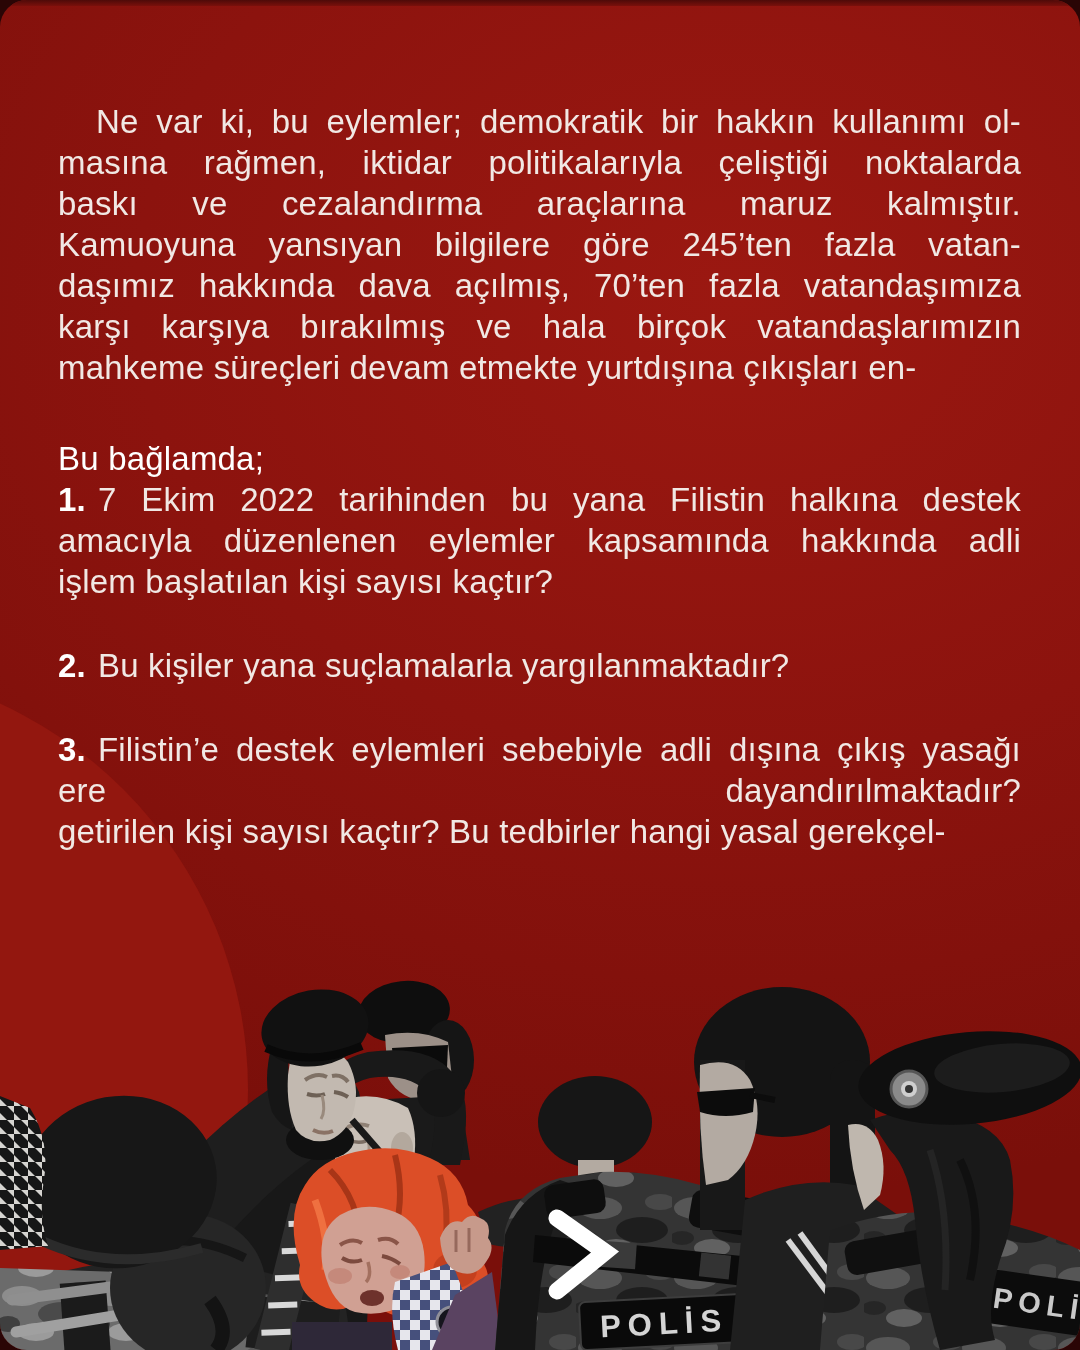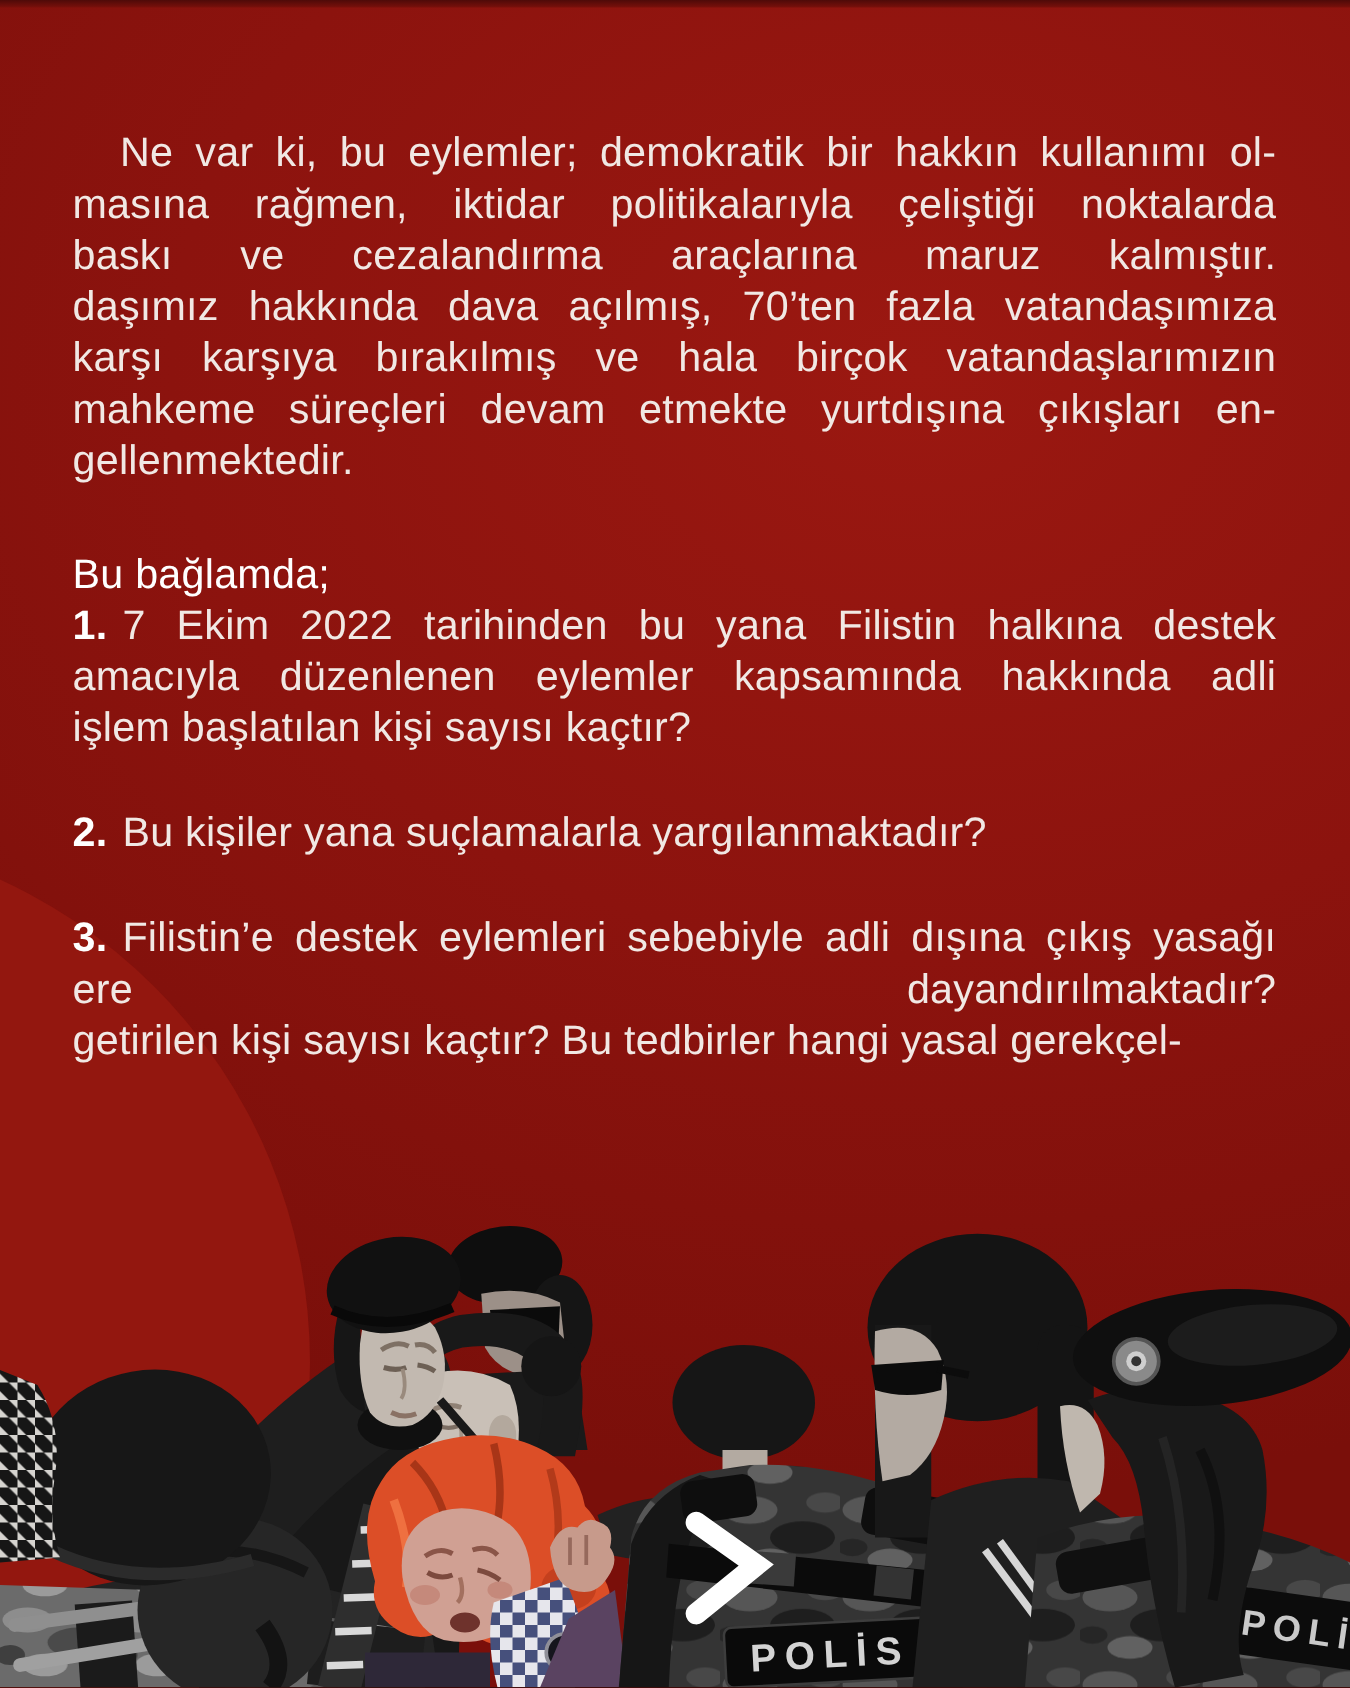--- a/index.html
+++ b/index.html
@@ -1,19 +1,20 @@
 <!DOCTYPE html>
 <html><head>
 <meta charset="utf-8">
 <style>
   html,body{margin:0;padding:0;background:#2a0505;}
   .canvas{
     position:relative;width:1080px;height:1350px;overflow:hidden;
     background:radial-gradient(1150px 900px at 68% 22%, #9B1811 0%, #8C130E 52%, #7A0F0A 100%);
     font-family:"Liberation Sans","DejaVu Sans",sans-serif;
+    border-radius:27px;
   }
   .top-strip{position:absolute;top:0;left:0;width:100%;height:6px;
     background:linear-gradient(#4e0a08,#7a100b);z-index:3;}
   .bg-circle{position:absolute;left:-602px;top:665px;width:850px;height:850px;
     border-radius:50%;background:#93170F;z-index:1;}
   .text-block{
     position:absolute;left:58px;top:101px;width:963px;z-index:4;
     color:#F1E8E4;font-size:33px;line-height:41px;letter-spacing:.2px;
   }
   .para{margin:0;}
@@ -31,24 +32,24 @@
 
 <div class="canvas">
   <div class="top-strip"></div>
   <div class="bg-circle"></div>
 
   <main class="text-block">
     <p class="para para-intro">
       <span class="line">Ne var ki, bu eylemler; demokratik bir hakkın kullanımı ol-</span>
       <span class="line">masına rağmen, iktidar politikalarıyla çeliştiği noktalarda</span>
       <span class="line">baskı ve cezalandırma araçlarına maruz kalmıştır.</span>
+      <span class="line">Kamuoyuna yansıyan bilgilere göre 245’ten fazla vatan-</span>
       <span class="line">daşımız hakkında dava açılmış, 70’ten fazla vatandaşımıza</span>
       <span class="line">karşı karşıya bırakılmış ve hala birçok vatandaşlarımızın</span>
       <span class="line">mahkeme süreçleri devam etmekte yurtdışına çıkışları en-</span>
-      <span class="line">gellenmektedir.</span>
     </p>
 
     <h2 class="heading">Bu bağlamda;</h2>
 
     <div class="para q">
       <div class="line"><b class="num">1.</b><span>7 Ekim 2022 tarihinden bu yana Filistin halkına destek</span></div>
       <div class="line">amacıyla düzenlenen eylemler kapsamında hakkında adli</div>
       <div class="line">işlem başlatılan kişi sayısı kaçtır?</div>
     </div>
 

